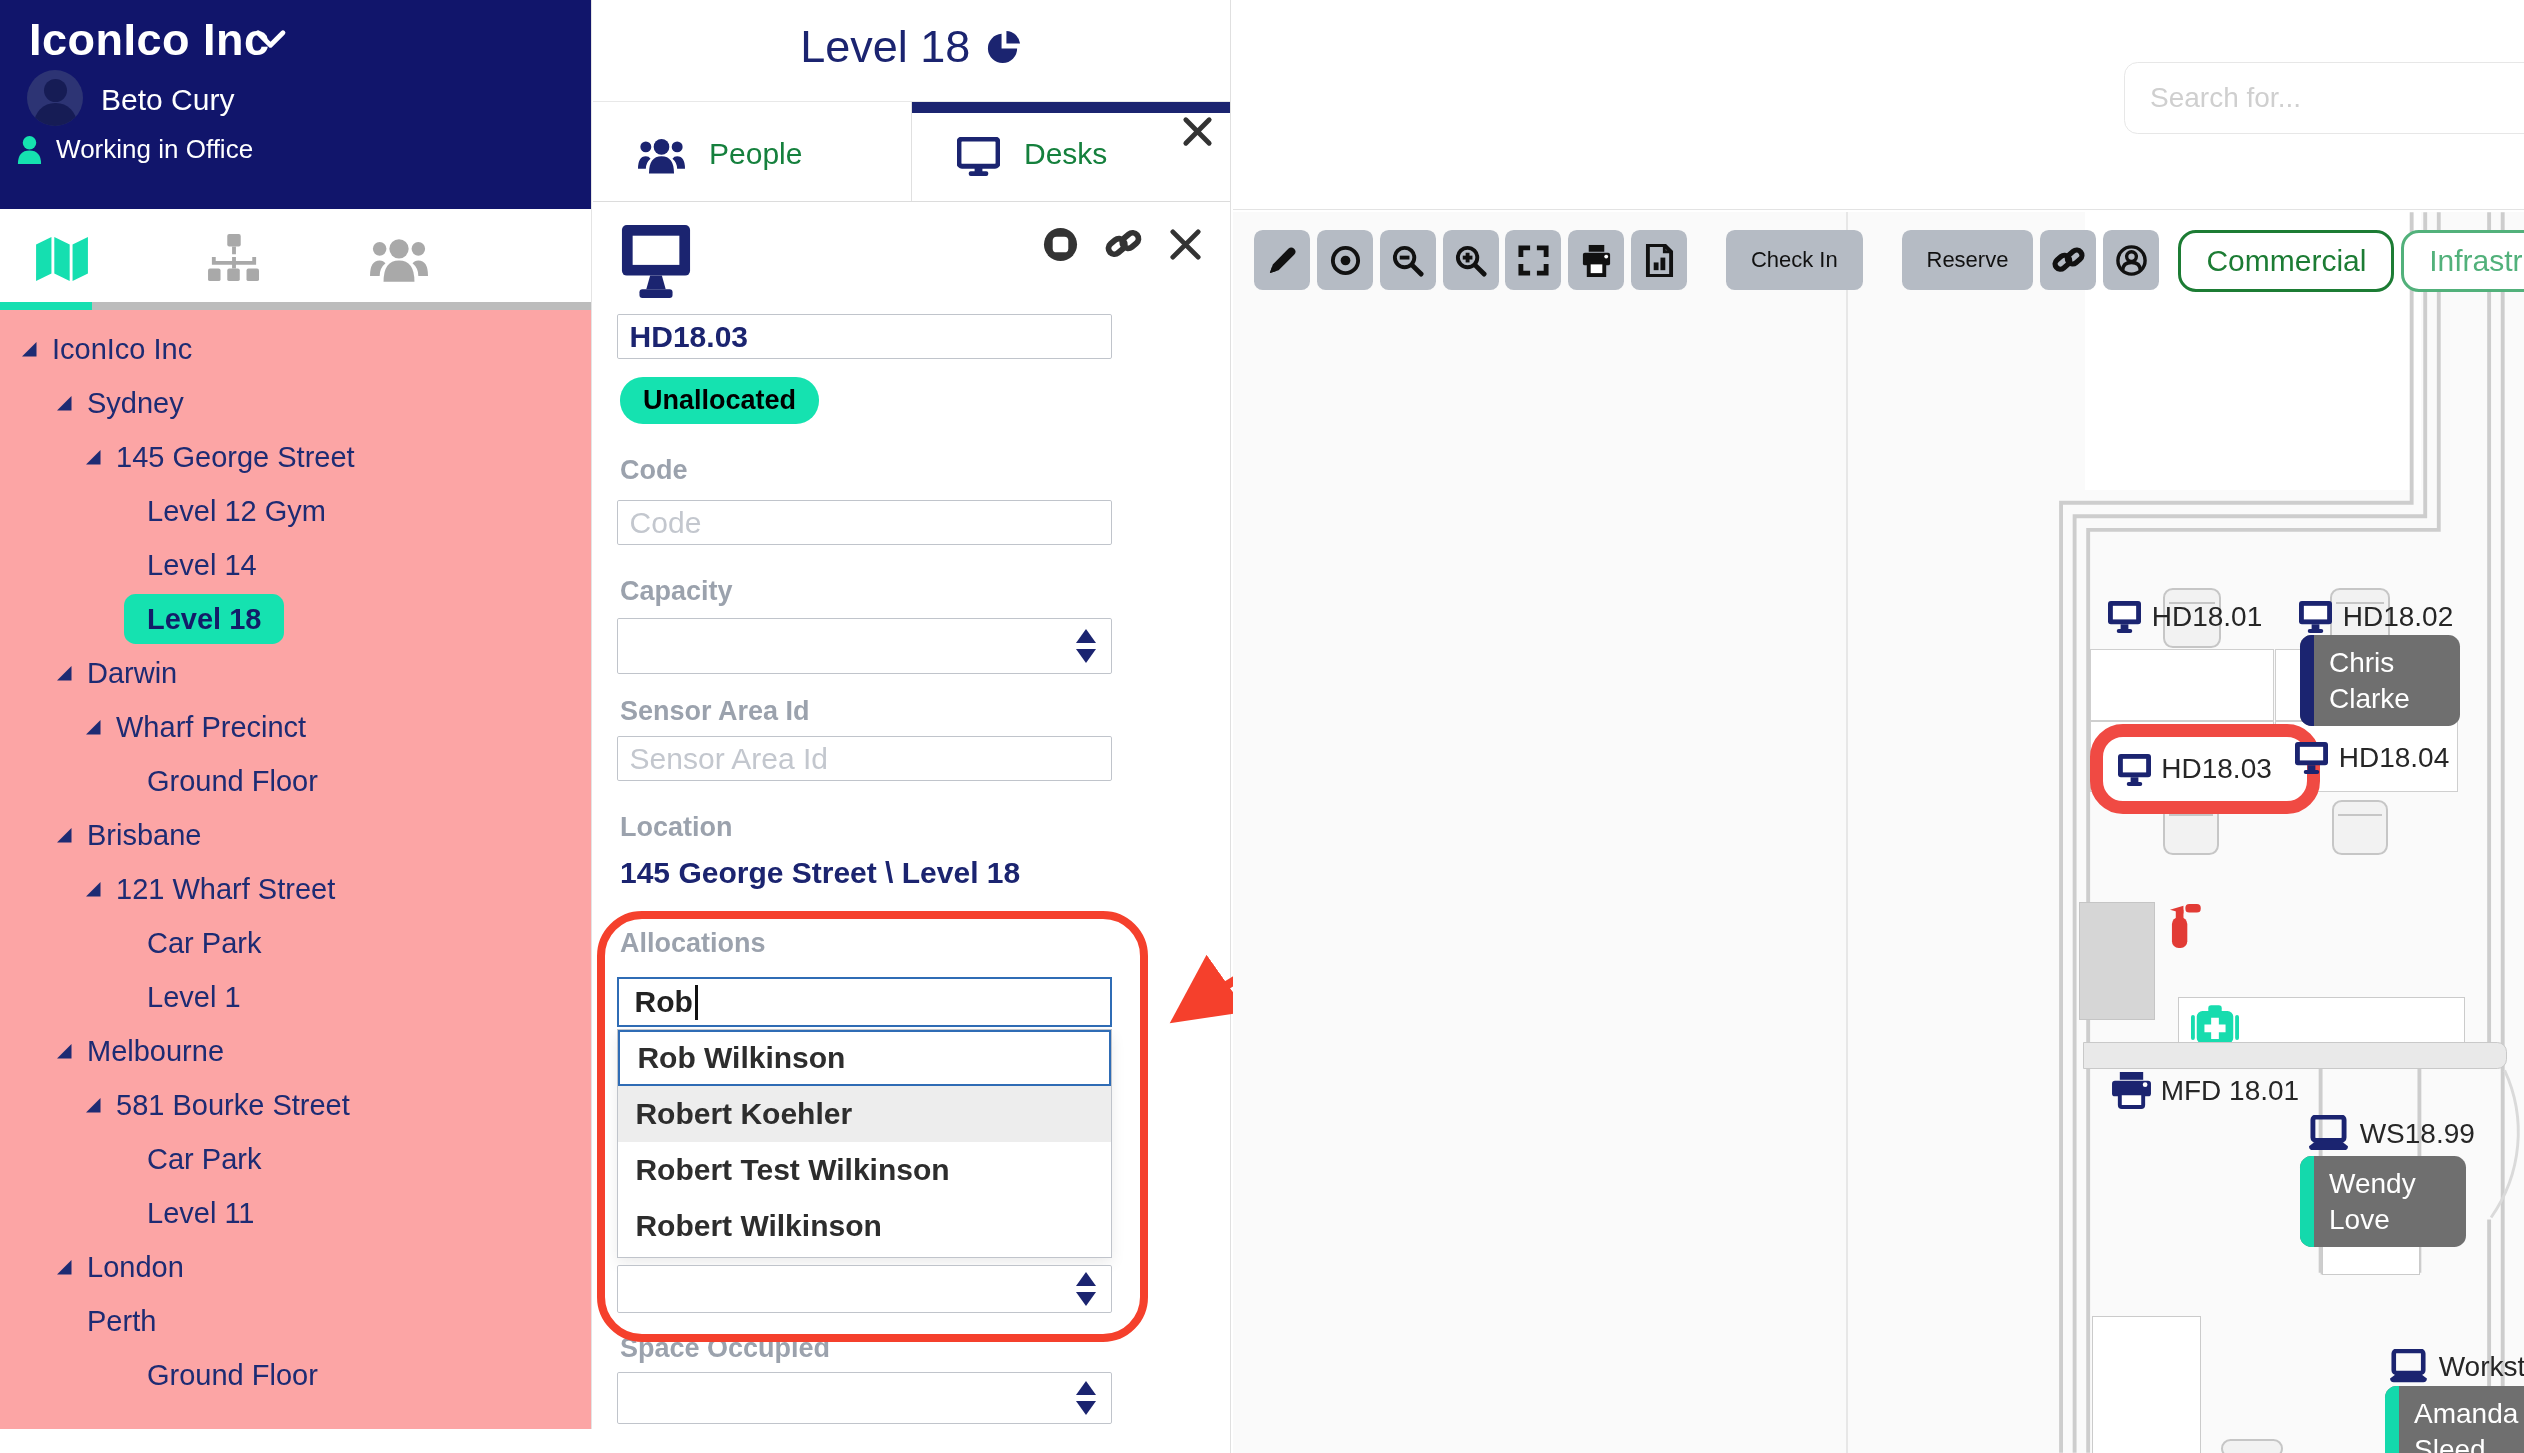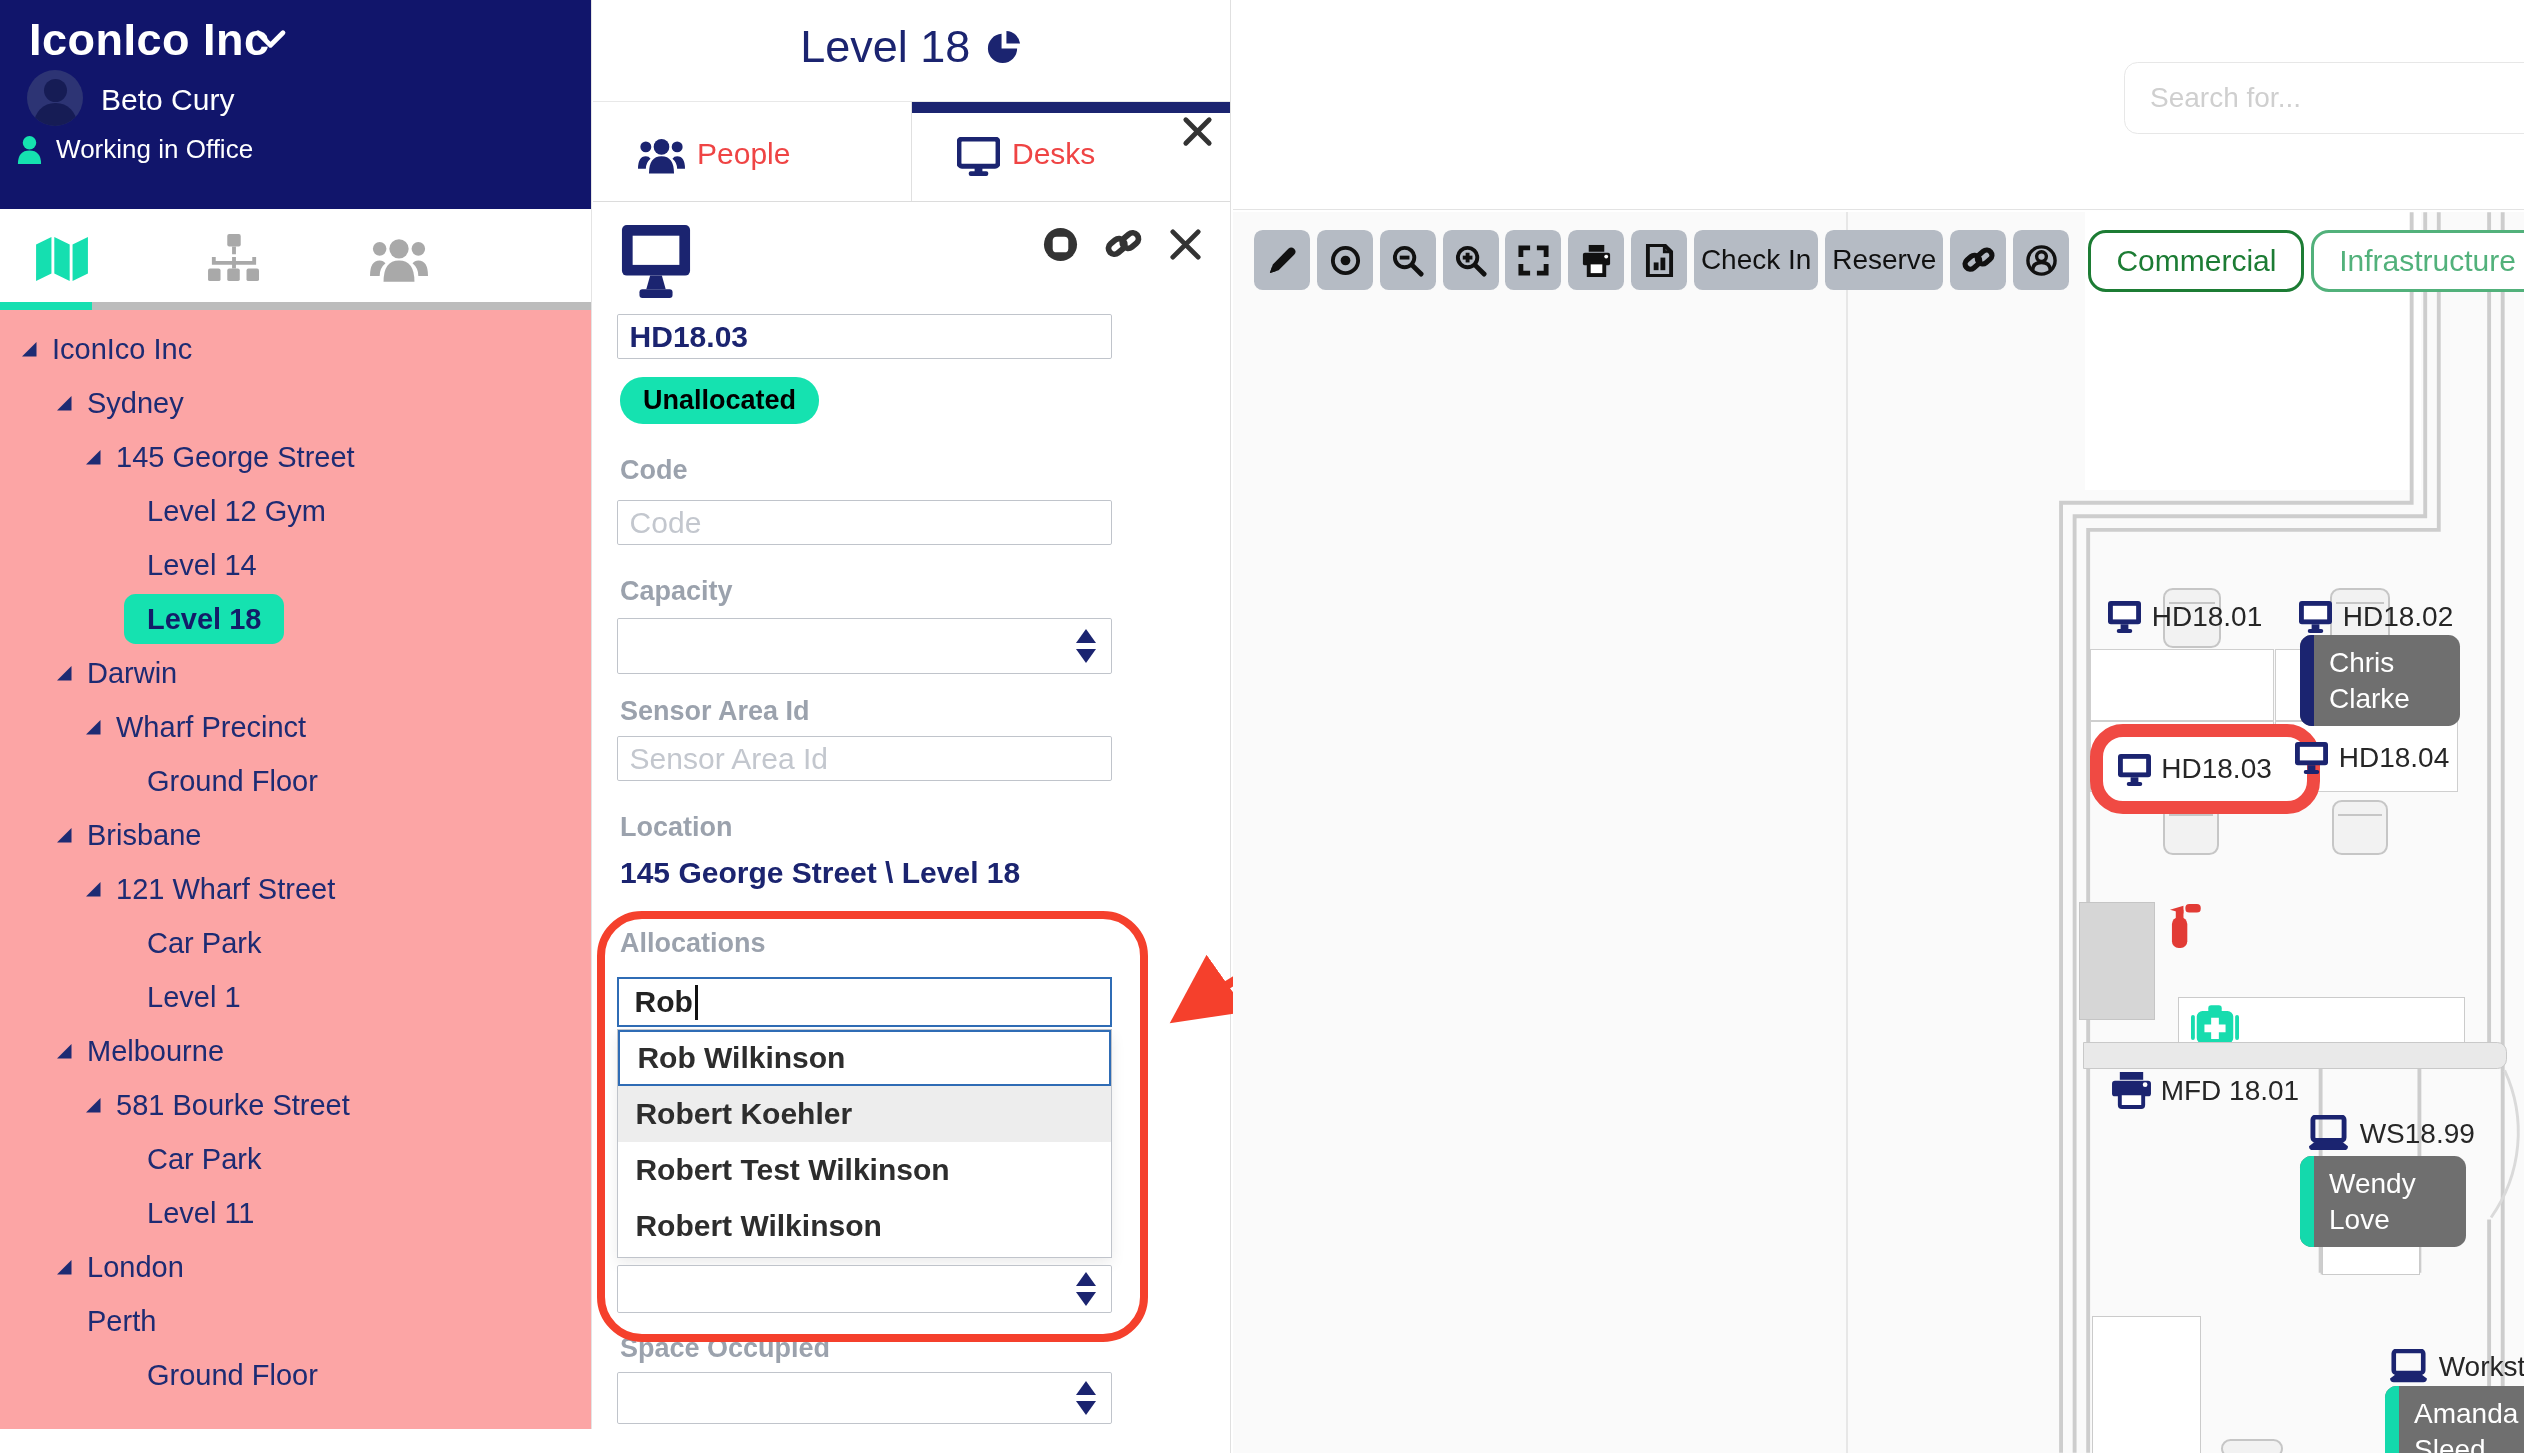--- a/index.html
+++ b/index.html
@@ -27,21 +27,21 @@
   .tri{width:16.5px;height:16.5px;margin-right:14.5px;flex:0 0 auto;}
   .tri polygon{fill:#1d2b73;}
   .pl0{padding-left:21px}.pl1{padding-left:56px}.pl2{padding-left:85px}
   .pl1leaf{padding-left:87px}.pl3leaf{padding-left:147px}
   .sel-pill{background:#15e2b0;color:#131d68;font-weight:700;border-radius:11.6px;padding:8.7px 23px;margin-left:-23px;}
 
   
   .panel{position:absolute;left:593px;top:0;width:638px;height:1453px;background:#fff;border-right:1.9px solid #e0e0e0;box-sizing:border-box;}
   .panel-title{position:absolute;left:0;top:21px;width:100%;text-align:center;font-size:45px;color:#1b2470;display:flex;justify-content:center;align-items:center;gap:13.6px;}
   .tab-row{position:absolute;left:0;top:101px;width:100%;height:101px;border-top:1.9px solid #e8e8e8;border-bottom:1.9px solid #dcdcdc;display:flex;box-sizing:border-box;}
-  .tab{position:relative;flex:1;display:flex;align-items:flex-start;gap:12px;padding:35px 0 0 45px;font-size:30px;color:#ef4444;box-sizing:border-box;}
+  .tab{position:relative;flex:1;display:flex;align-items:flex-start;gap:24px;padding:35px 0 0 45px;font-size:30px;color:#15803d;box-sizing:border-box;}
   .tab-people{border-right:1.9px solid #e0e0e0;}
   .tab-active::before{content:"";position:absolute;left:0;top:0;width:100%;height:10.7px;background:#1b2470;}
   .x-icon{stroke:#333;stroke-width:5;stroke-linecap:round;}
   .tab-close{position:absolute;right:15.5px;top:11.6px;width:35px;height:35px;cursor:pointer;}
 
   .card-icons{position:absolute;top:225px;right:27px;display:flex;gap:25px;align-items:center;}
   .desk-big-icon{position:absolute;left:27px;top:223px;}
   .fld-input{position:absolute;left:24px;width:495px;height:45px;border:1.9px solid #c0c4cb;background:#fff;font-family:"Liberation Sans",sans-serif;font-size:30px;padding:0 11.6px;box-sizing:border-box;color:#1b2470;border-radius:1.9px;}
   .fld-input::placeholder{color:#c3c7ce;}
   .hd-input{top:314px;font-weight:700;}
@@ -68,21 +68,21 @@
   .search{position:absolute;left:891px;top:62px;width:455px;height:72px;border:1.9px solid #e7e7e7;border-radius:13.6px;font-family:"Liberation Sans",sans-serif;font-size:28px;color:#555;padding:0 25px;box-sizing:border-box;background:#fff;}
   .search::placeholder{color:#cfcfcf;}
   .plan-canvas{position:absolute;left:0;top:212px;width:1291px;height:1241px;background:#fafafa;overflow:hidden;}
   .page-edge{position:absolute;left:613px;top:0;width:1.9px;height:100%;background:#e7e7e7;}
   .room-white{position:absolute;left:852px;top:0;width:336px;height:278px;background:#fff;}
   .walls{position:absolute;left:0;top:0;}
 
   .toolbar{position:absolute;left:14.5px;top:230px;display:flex;gap:6.8px;align-items:flex-start;}
   .tb-sep{width:8.7px;height:60px;background:#3f3f3f;border-radius:1.9px;}
   .tbtn{width:56px;height:60px;background:#b5bbc4;border-radius:8.7px;display:flex;align-items:center;justify-content:center;color:#111;flex:0 0 auto;cursor:pointer;}
-  .tbtn-txt{width:auto;padding:0 7px;font-size:28px;color:#111;}
+  .tbtn-txt{width:auto;padding:0 25px;font-size:22px;color:#111;margin-left:32px;}
   .cat-btn{height:62px;background:#fff;border-radius:18px;display:flex;align-items:center;padding:0 25px;font-size:30px;white-space:nowrap;box-sizing:border-box;cursor:pointer;}
   .cat-commercial{border:3.9px solid #1c7c34;color:#1c7c34;margin-left:5.8px;}
   .cat-infra{border:3.9px solid #52b17b;color:#52b17b;}
 
   .chair{position:absolute;border:2.9px solid #c6c6c6;border-radius:9.7px;background:#f2f2f2;}
   .chair::after{content:"";position:absolute;left:3.9px;right:3.9px;top:3.9px;height:7.8px;border-bottom:2.9px solid #c6c6c6;}
   .grid-cell{position:absolute;background:#fff;border:1.9px solid #cfcfcf;box-sizing:border-box;}
   .desk-label{position:absolute;display:flex;align-items:center;gap:9.7px;font-size:28px;color:#262626;white-space:nowrap;}
   .sel-desk{position:absolute;left:857px;top:512px;width:190px;height:64px;border:13.6px solid #f04a43;border-radius:33px;background:#fff;display:flex;align-items:center;gap:9.7px;padding-left:13.6px;font-size:28px;color:#262626;box-sizing:content-box;}
   .tooltip{position:absolute;background:#6f6f6f;border-radius:11.6px;color:#fff;font-size:28px;line-height:36px;padding:9.7px 17.4px 9.7px 29px;}

